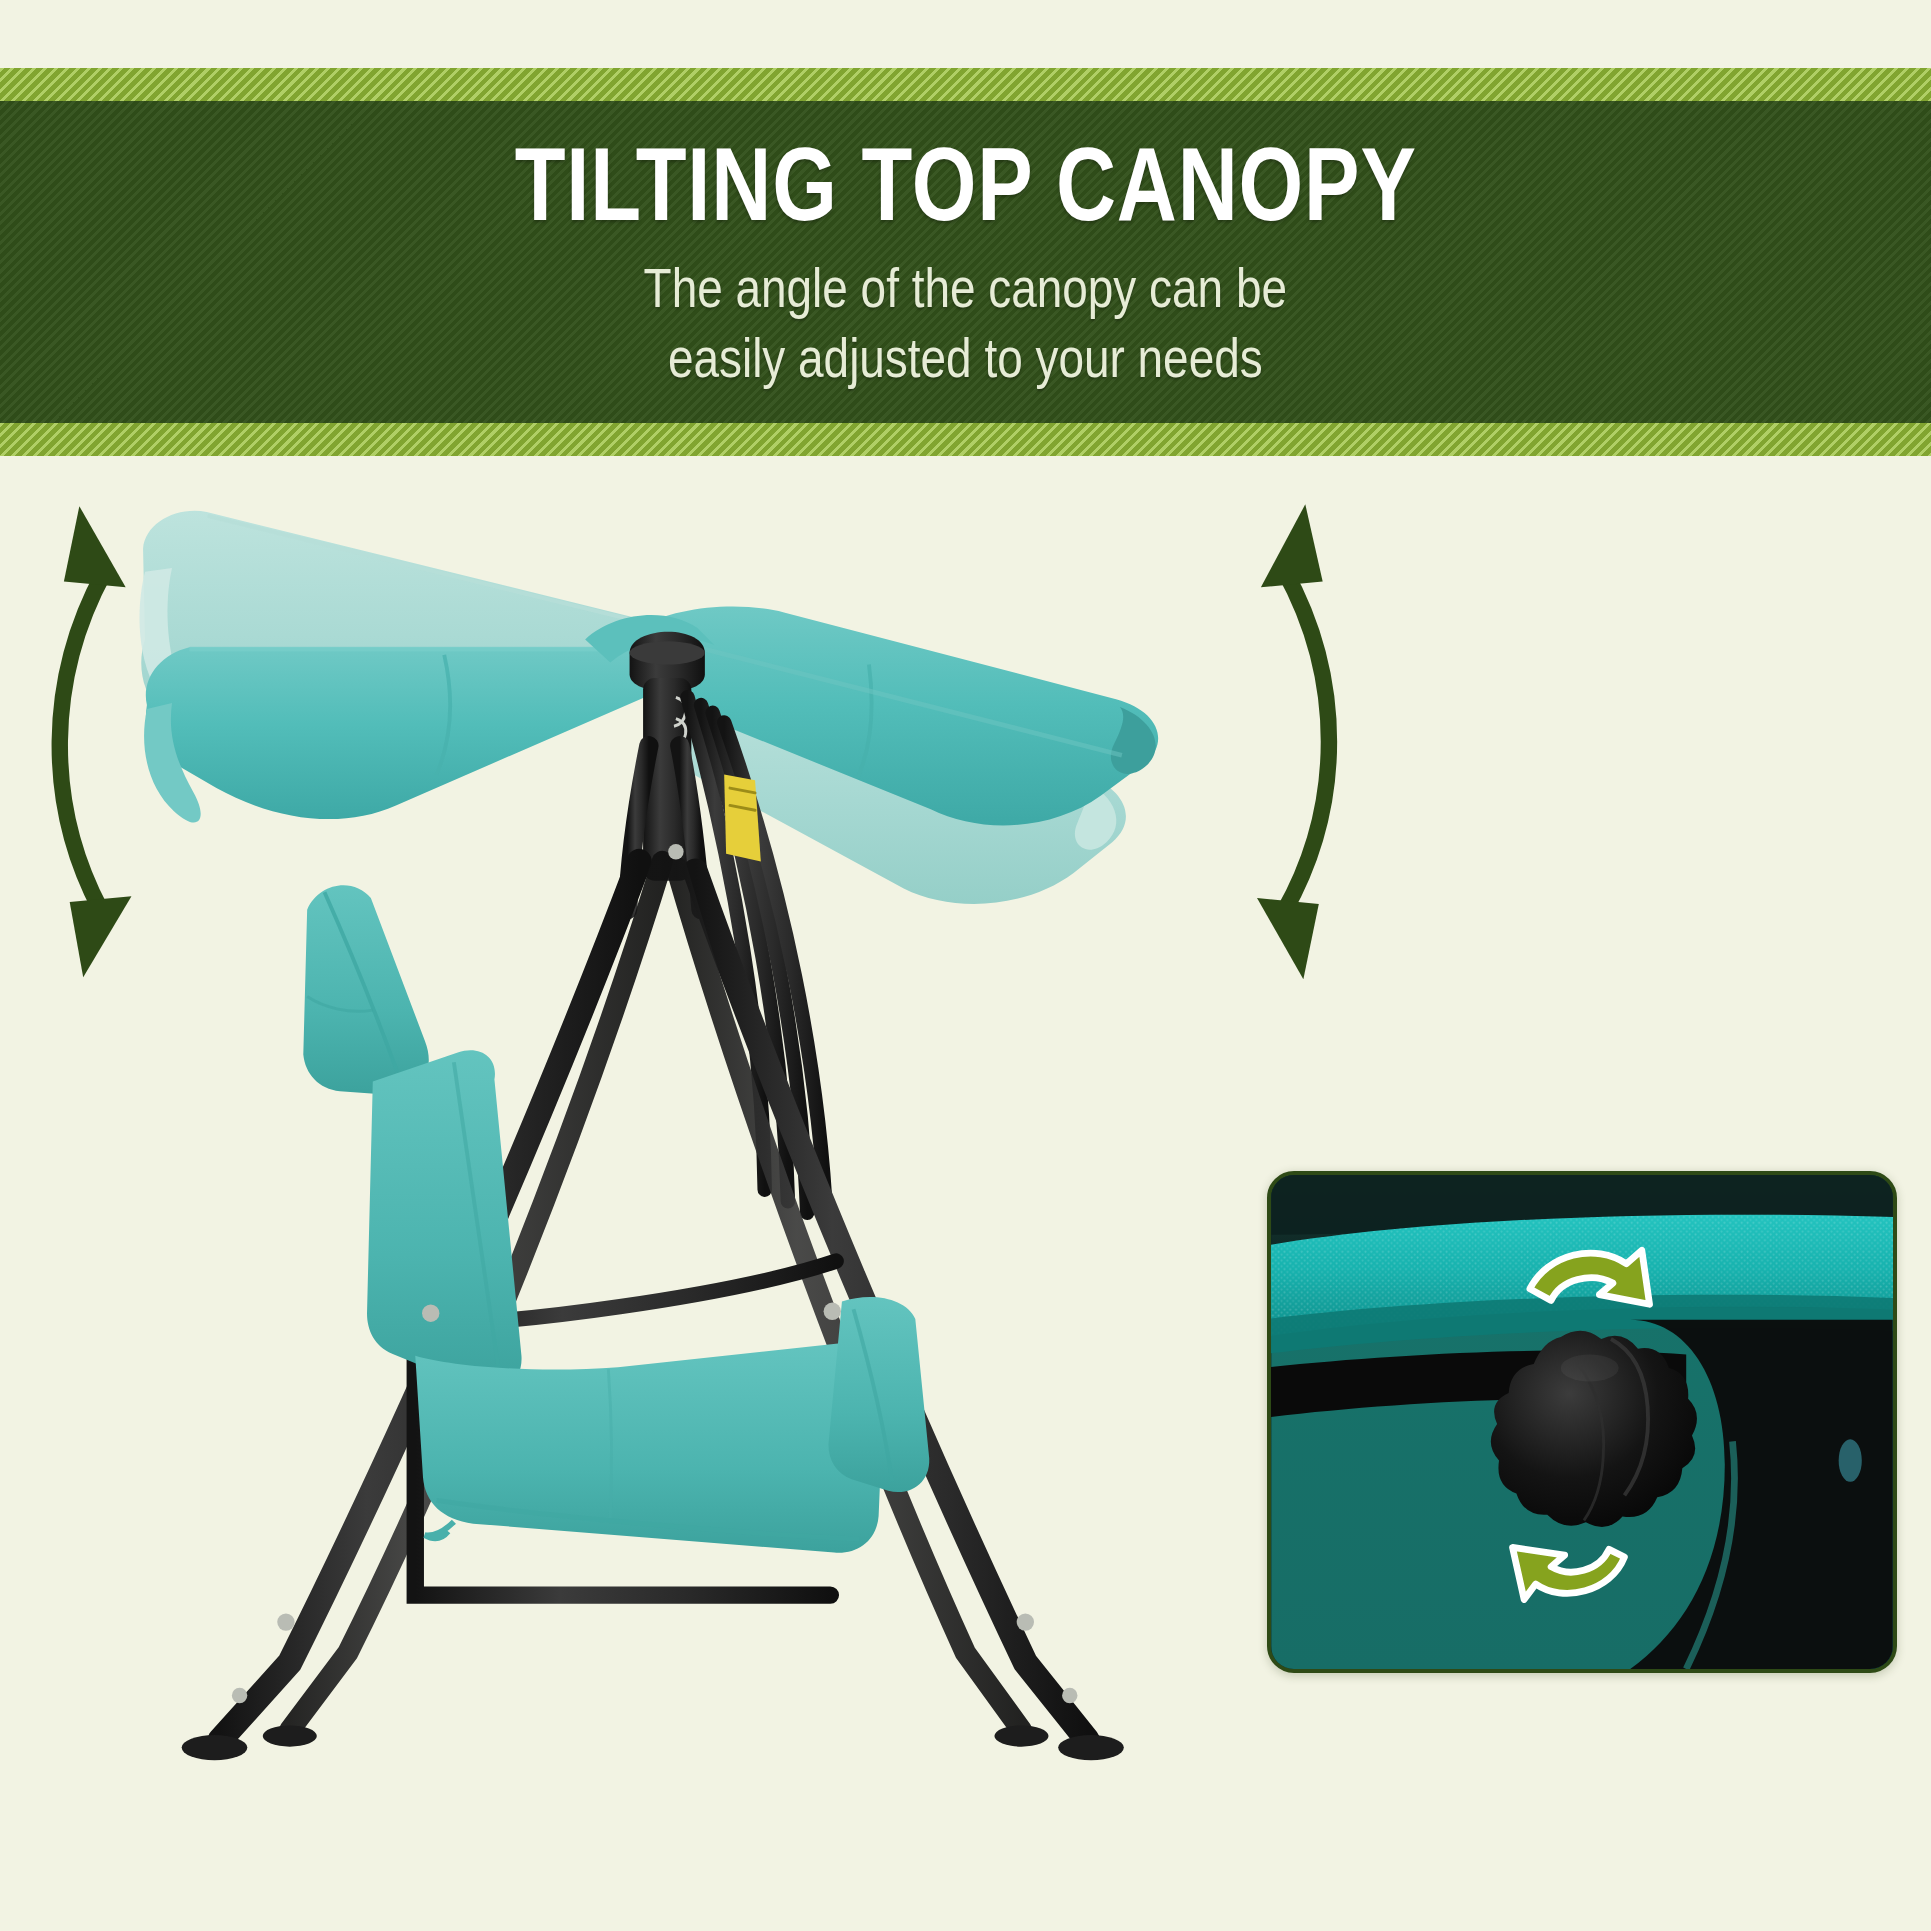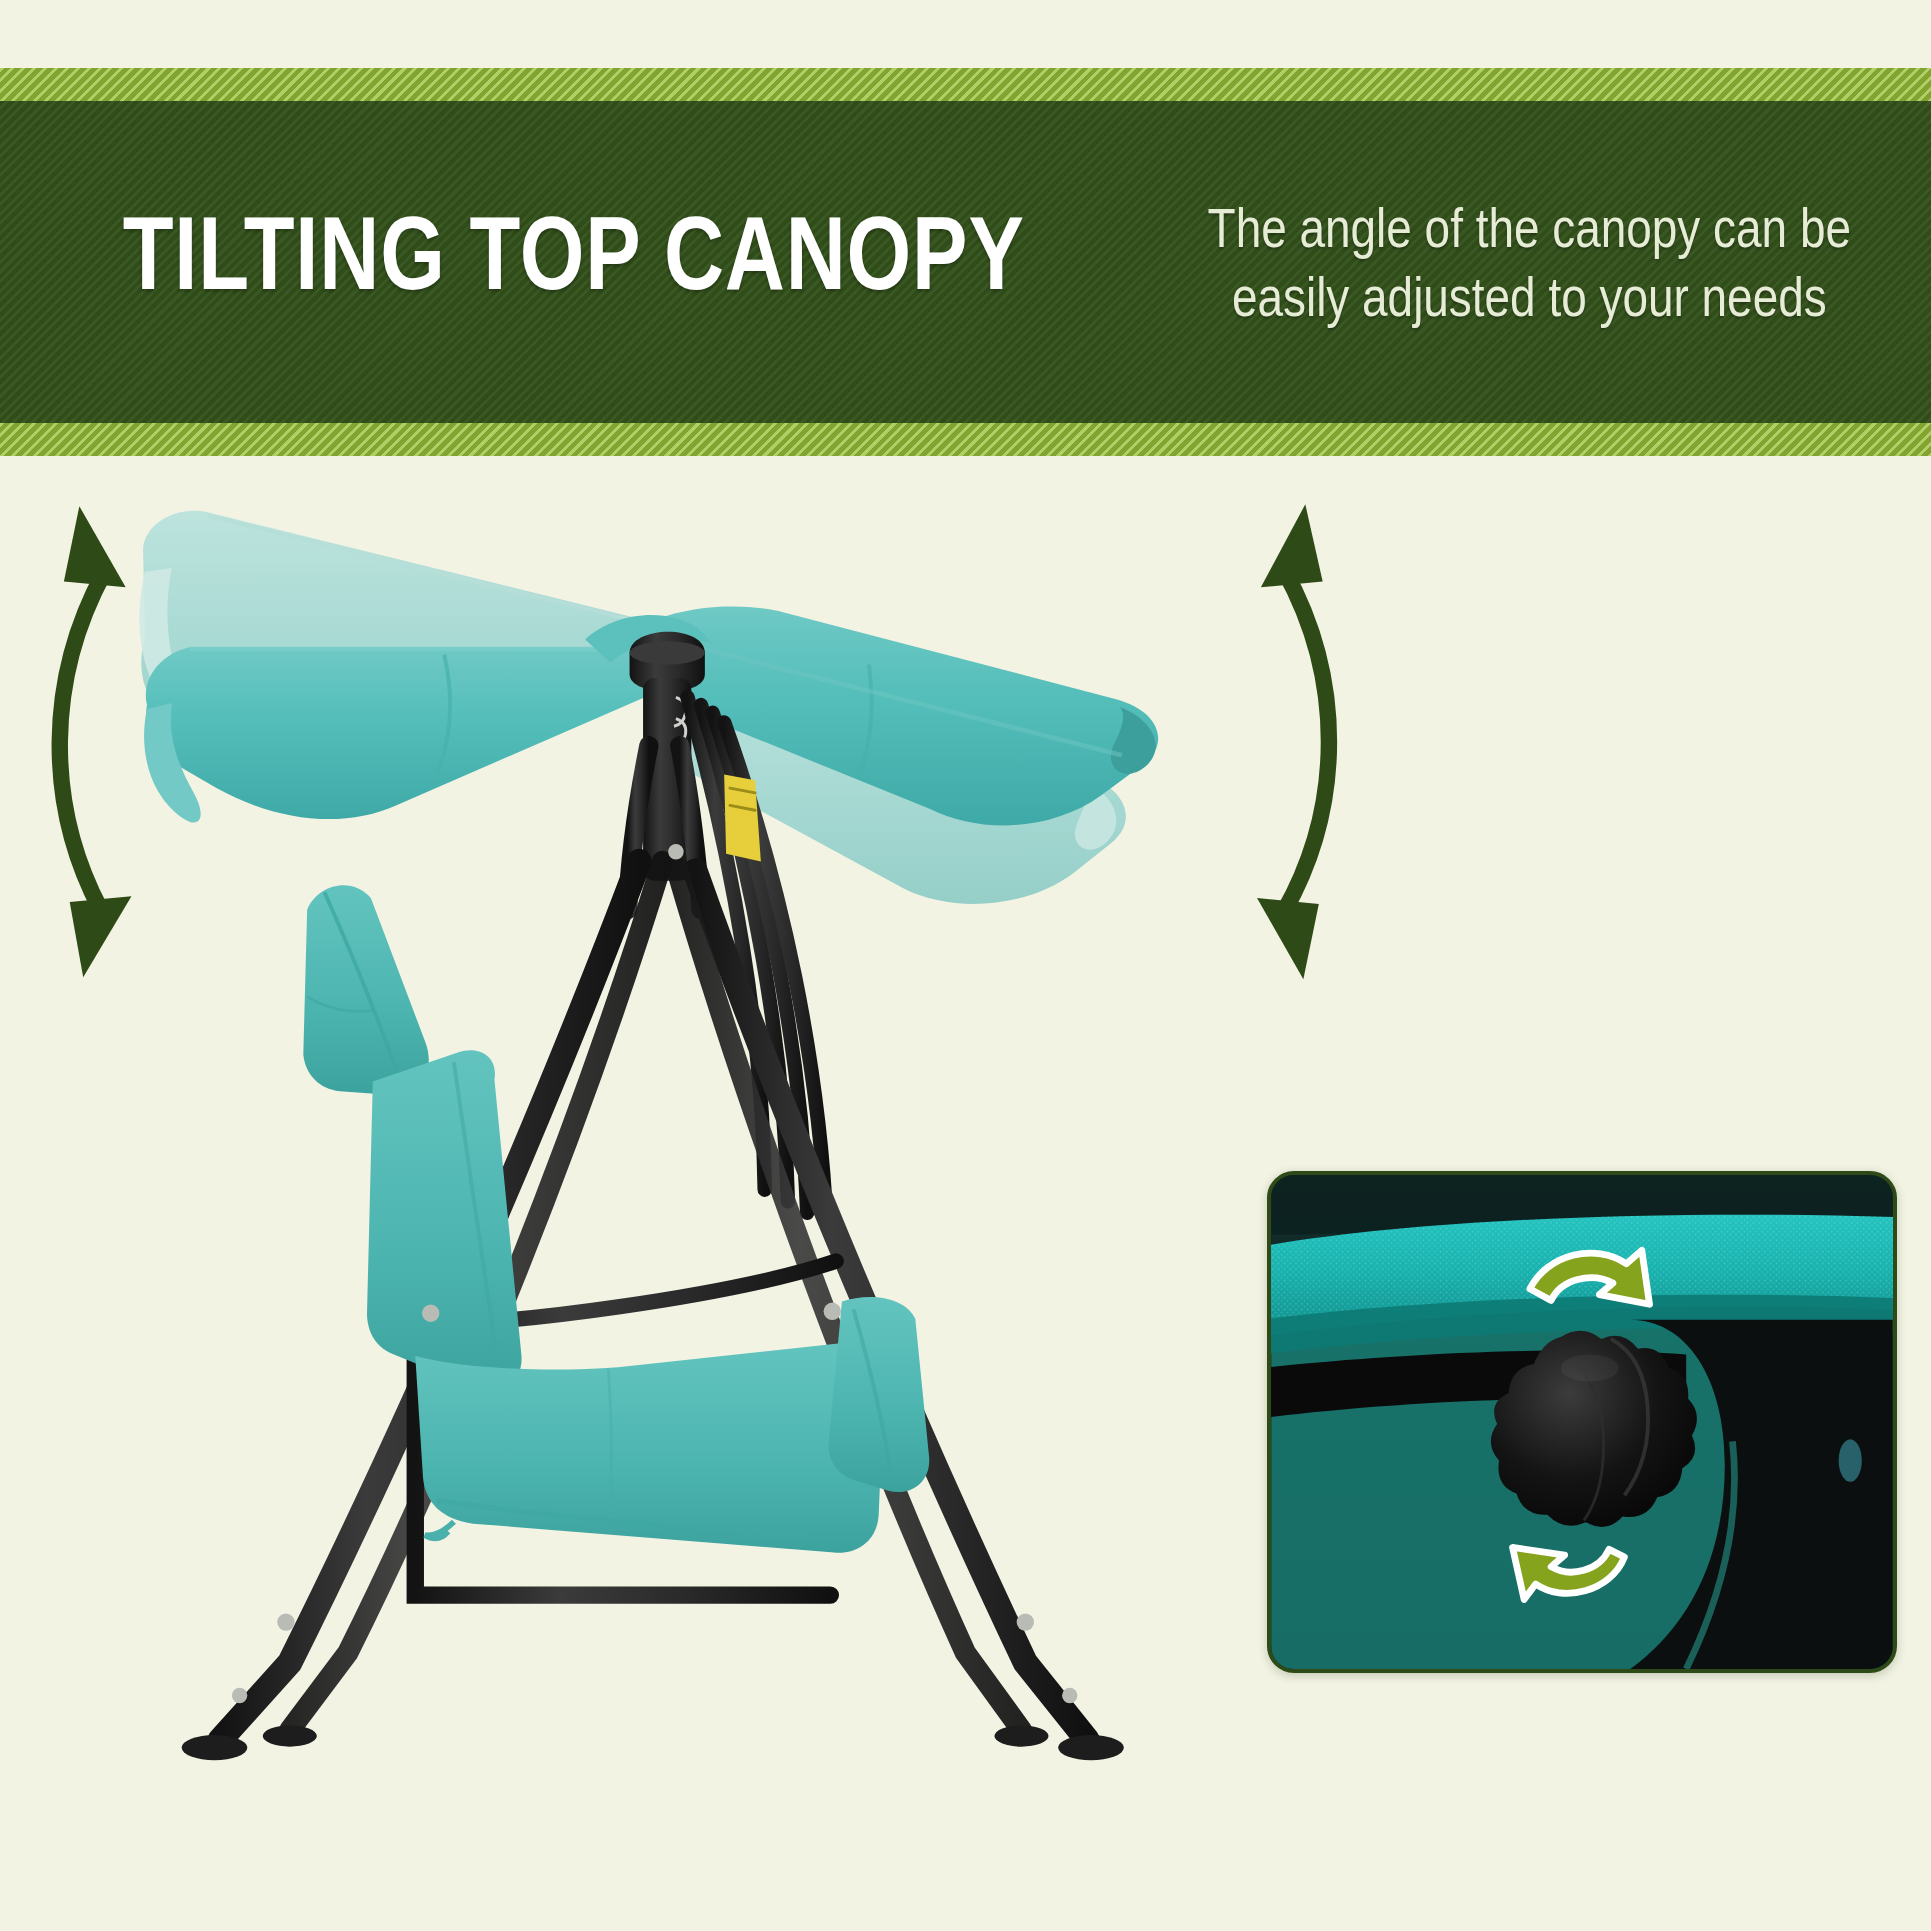--- a/index.html
+++ b/index.html
@@ -32,21 +32,21 @@
     position:absolute;inset:0;
     background:repeating-linear-gradient(135deg,
       rgba(255,255,255,0.22) 0px, rgba(255,255,255,0.22) 2.9px,
       rgba(40,60,10,0.22) 2.9px, rgba(40,60,10,0.22) 7.7px);
   }
   .accent-top{top:0;}
   .accent-bottom{bottom:0;}
 
   .banner-text{
     position:absolute;left:0;top:33px;width:1931px;height:322px;
-    display:flex;flex-direction:row;align-items:center;justify-content:center;
+    display:flex;flex-direction:column;align-items:center;justify-content:center;
     text-align:center;
   }
   .headline{
     font-family:"Liberation Sans", sans-serif;
     font-weight:bold;
     font-size:104px;
     line-height:1.0;
     letter-spacing:1px;
     color:#ffffff;
     transform:scaleX(0.80);

